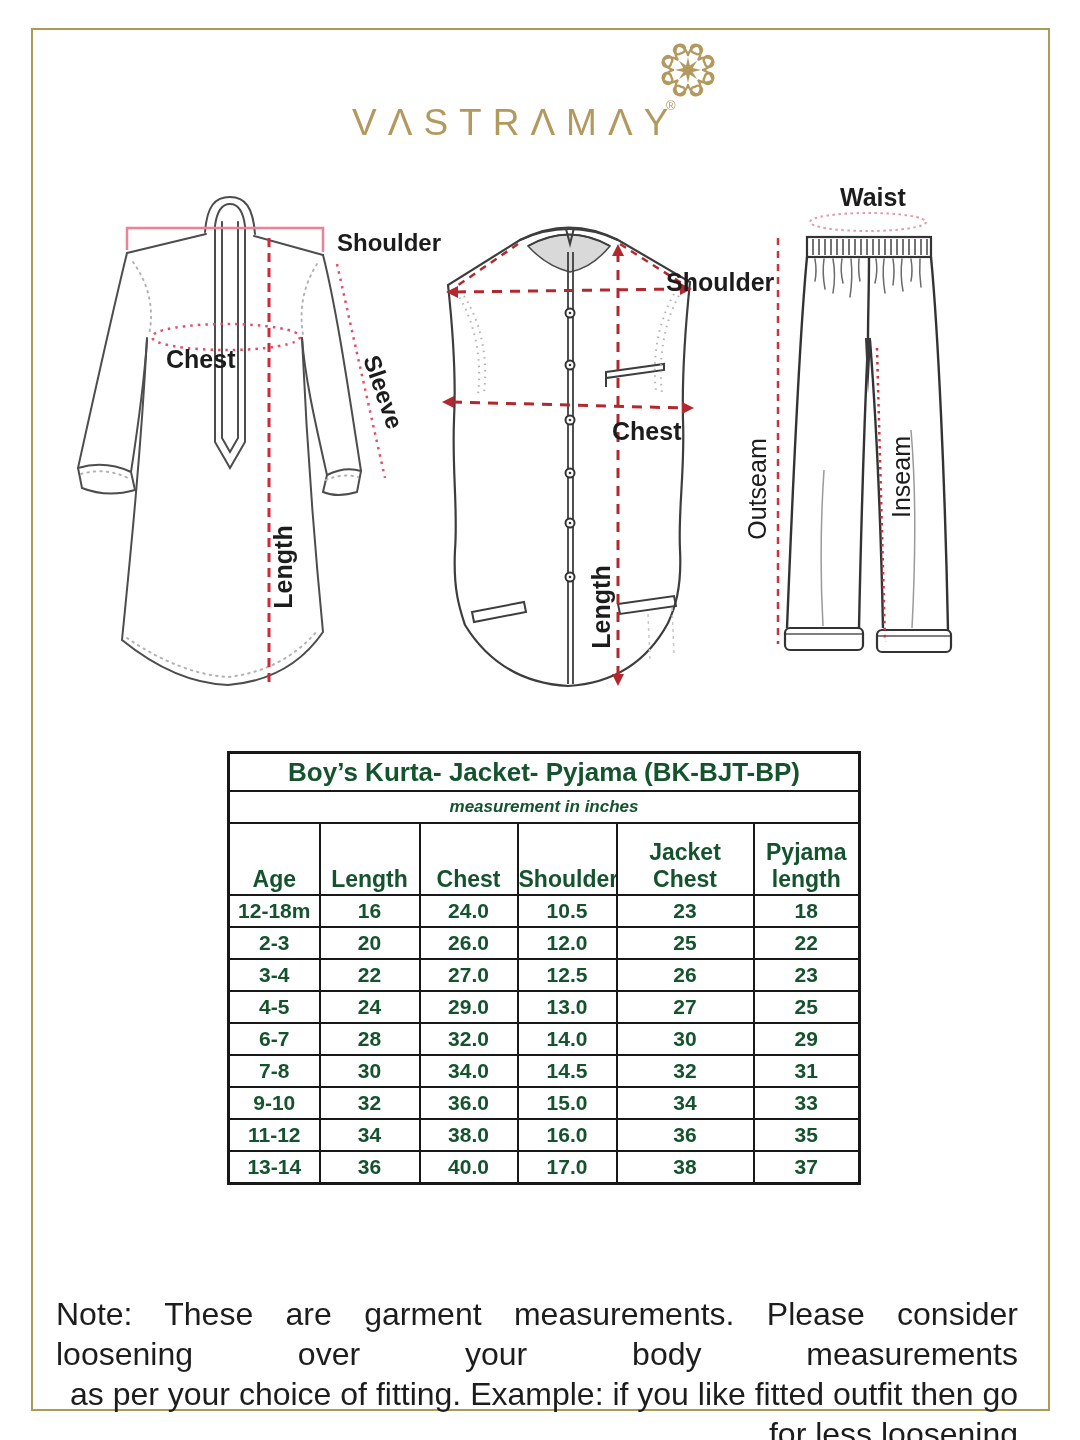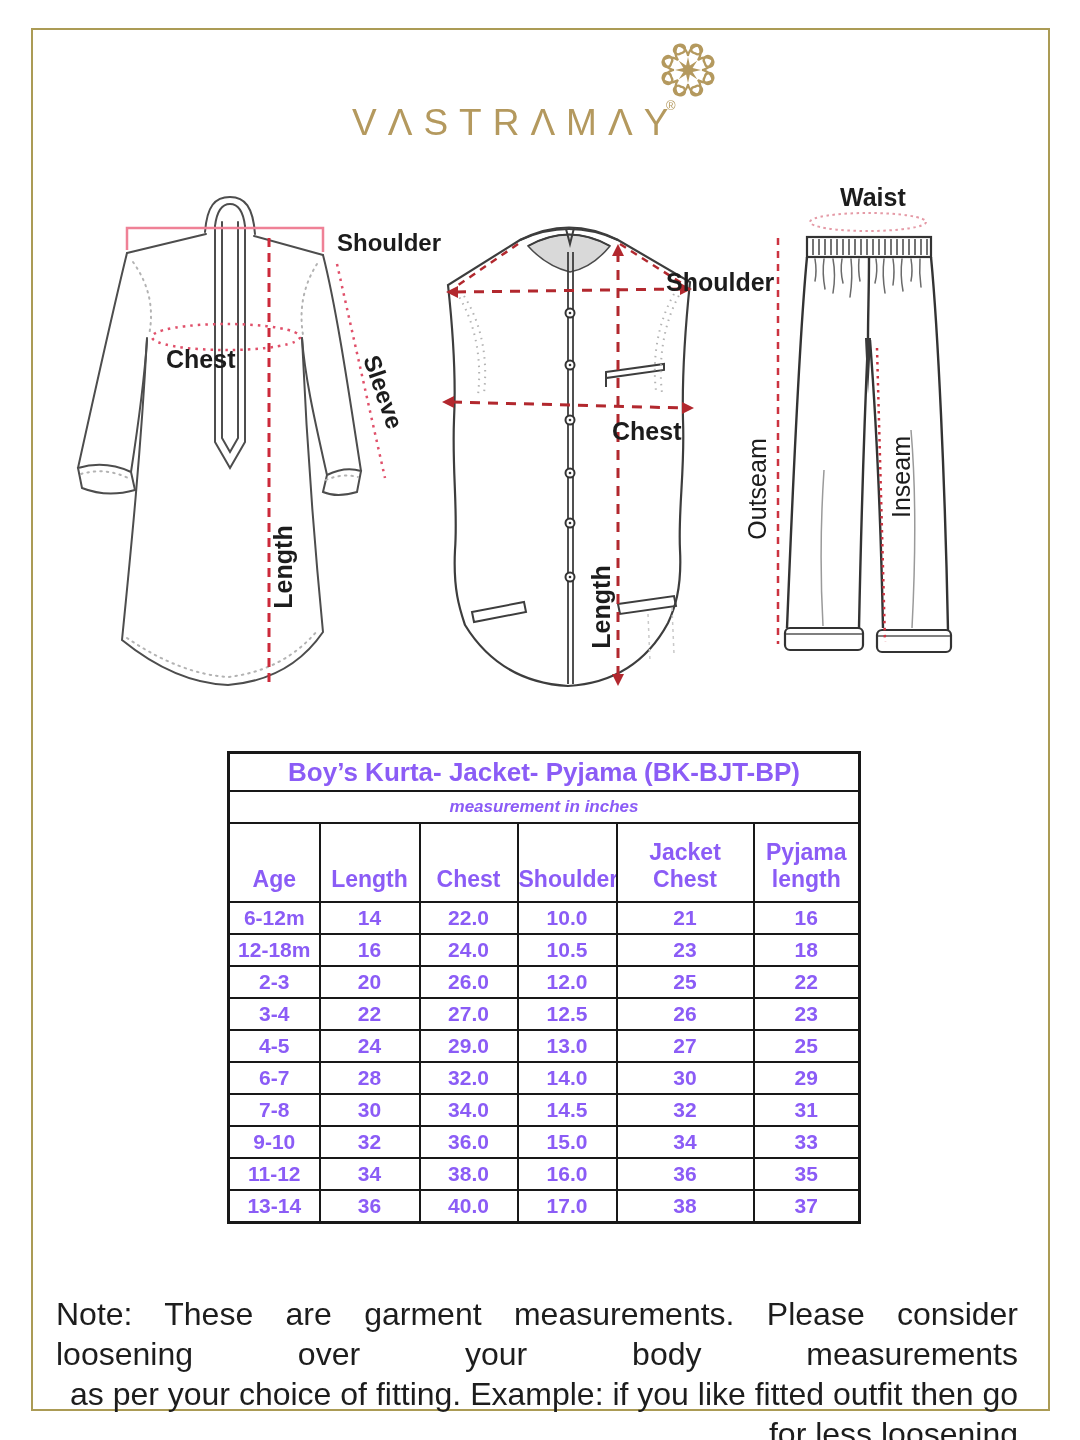--- a/index.html
+++ b/index.html
@@ -12,26 +12,26 @@
             font-size:37px;font-weight:400;letter-spacing:11px;color:#b4995e;white-space:nowrap;}
   #regmark{position:absolute;left:666px;top:98px;font-size:13px;color:#b4995e;}
   #emblem{position:absolute;left:652px;top:34px;}
   
   .lbl{position:absolute;color:#1c1c1c;white-space:pre;line-height:1;}
   .w600{font-weight:600;} .w700{font-weight:700;} .w500{font-weight:500;}
   .vert{transform:translate(-50%,-50%) rotate(-90deg);}
   .diag{position:absolute;}
   
   #chart{position:absolute;left:227px;top:751px;width:631px;border-collapse:collapse;
-         table-layout:fixed;color:#8b5cf6;}
+         table-layout:fixed;color:#14532d;}
   #chart td{border:2px solid #181818;text-align:center;vertical-align:middle;padding:0;
             font-weight:bold;overflow:hidden;}
   #chart .t-title{height:36px;font-size:26px;}
   #chart .t-sub{height:30px;font-size:17px;font-style:italic;}
-  #chart .t-head td{height:68px;font-size:23px;vertical-align:bottom;padding-bottom:9px;
+  #chart .t-head td{height:68px;font-size:23px;vertical-align:bottom;padding-bottom:2px;
                     white-space:pre-line;line-height:1.15;}
   #chart .t-data td{height:30px;font-size:21px;}
   #chart{border:3px solid #181818;}
   
   #note{position:absolute;left:56px;top:1294px;width:962px;color:#1d1d1d;
         font-size:32px;line-height:40px;}
   #note .l1{text-align:justify;text-align-last:justify;}
   #note .l2{text-align:right;}
 </style>
 </head>
@@ -264,28 +264,20 @@
       <tr class="t-head">
         <td>Age</td>
         <td>Length</td>
         <td>Chest</td>
         <td>Shoulder</td>
         <td>Jacket  Chest</td>
         <td>Pyjama
 length</td>
       </tr>
       <tr class="t-data">
-          <td>6-12m</td>
-          <td>14</td>
-          <td>22.0</td>
-          <td>10.0</td>
-          <td>21</td>
-          <td>16</td>
-        </tr>
-      <tr class="t-data">
           <td>12-18m</td>
           <td>16</td>
           <td>24.0</td>
           <td>10.5</td>
           <td>23</td>
           <td>18</td>
         </tr>
       <tr class="t-data">
           <td>2-3</td>
           <td>20</td>

